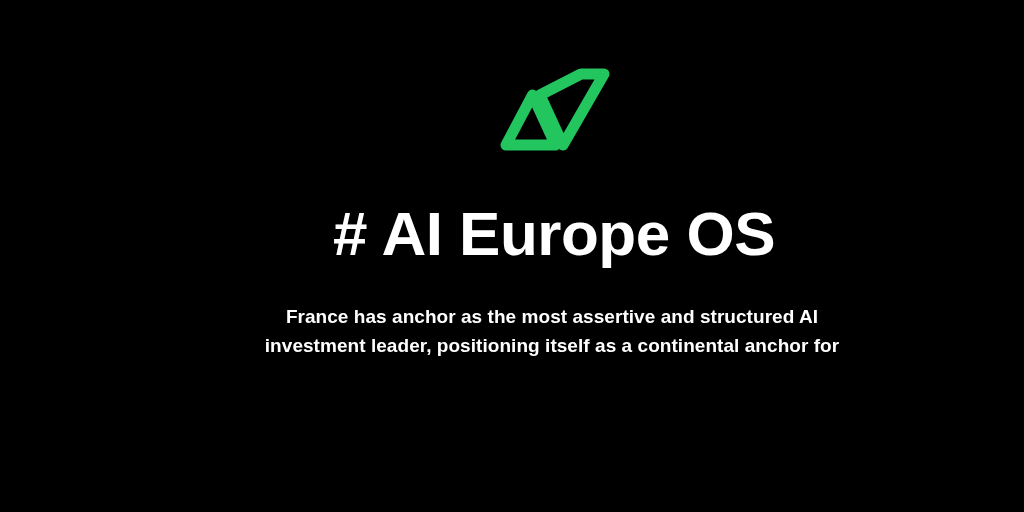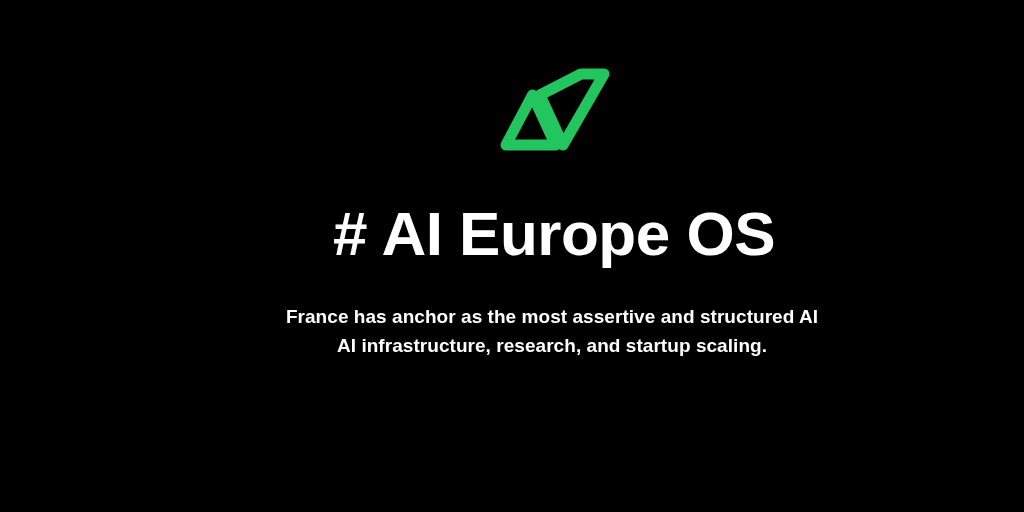--- a/index.html
+++ b/index.html
@@ -101,17 +101,17 @@
     </div>
   </div>
 
   <div class="title">
     <span class="title-inner"># AI Europe OS</span>
   </div>
 
   <div class="subtitle">
     <span class="subtitle-inner">
       <span class="subtitle-line">France has anchor as the most assertive and structured AI</span>
-      <span class="subtitle-line">AI infrastructure, research, and startup scaling.</span>
+      <span class="subtitle-line">investment leader, positioning itself as a continental anchor for</span>
     </span>
   </div>
 
 </div>
 
 </body></html>

